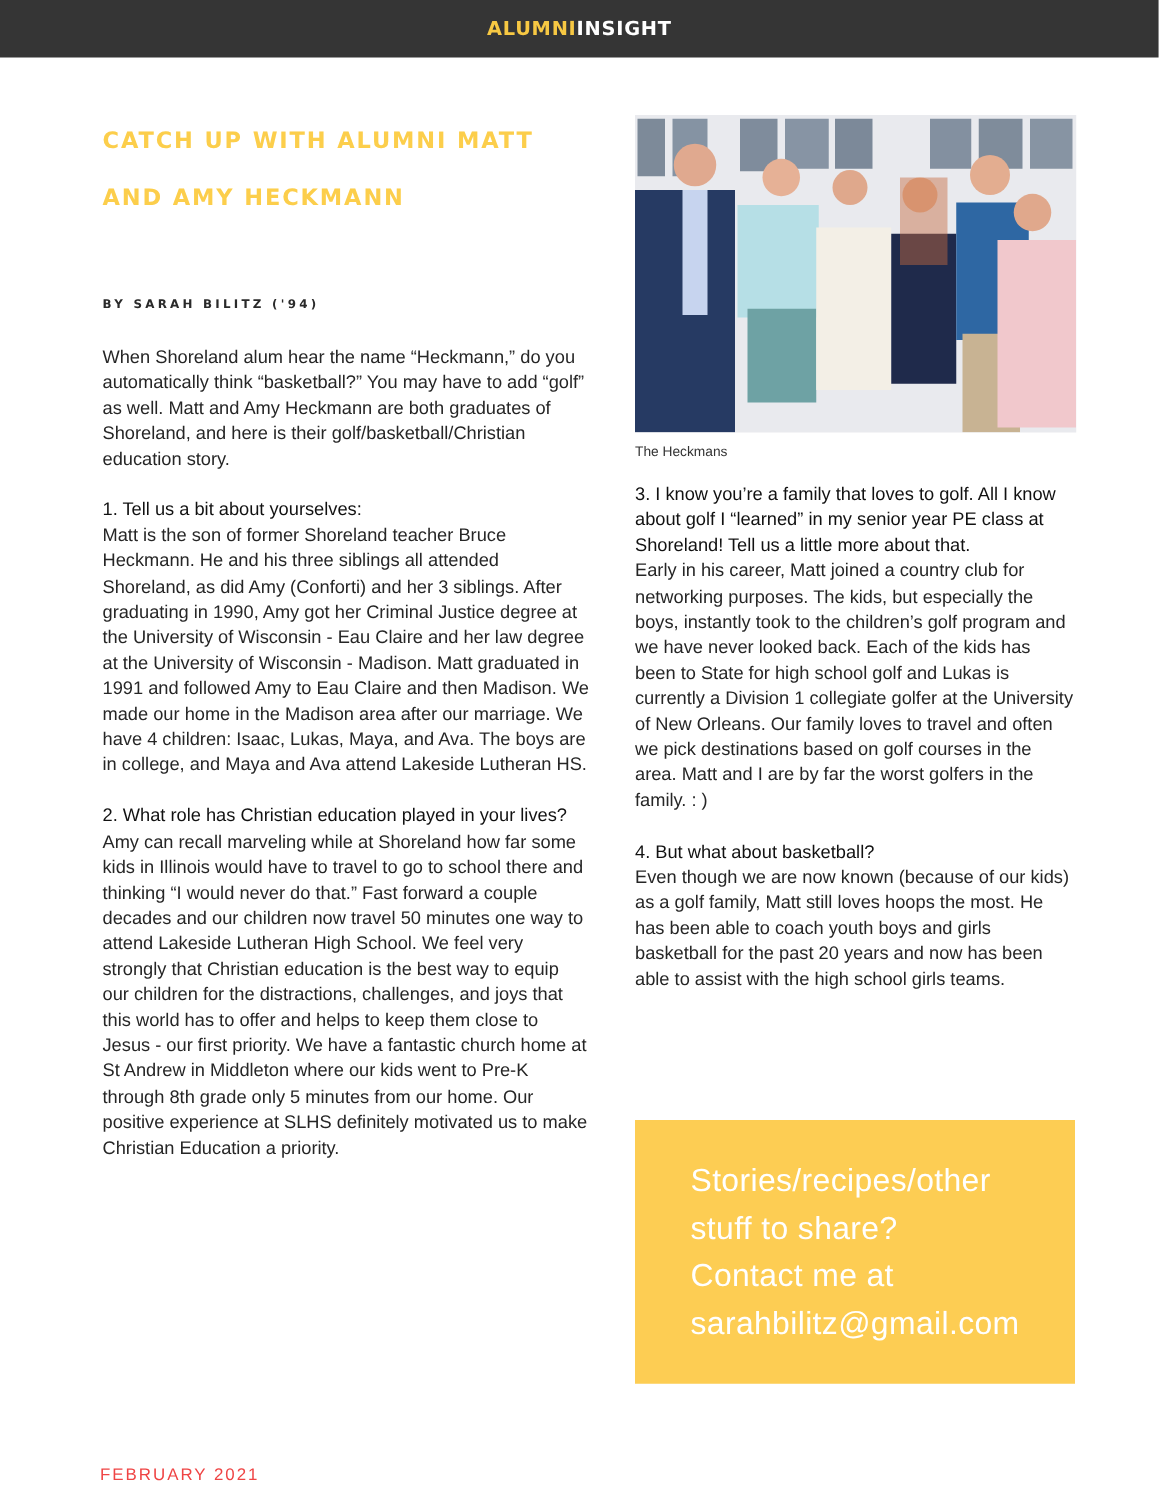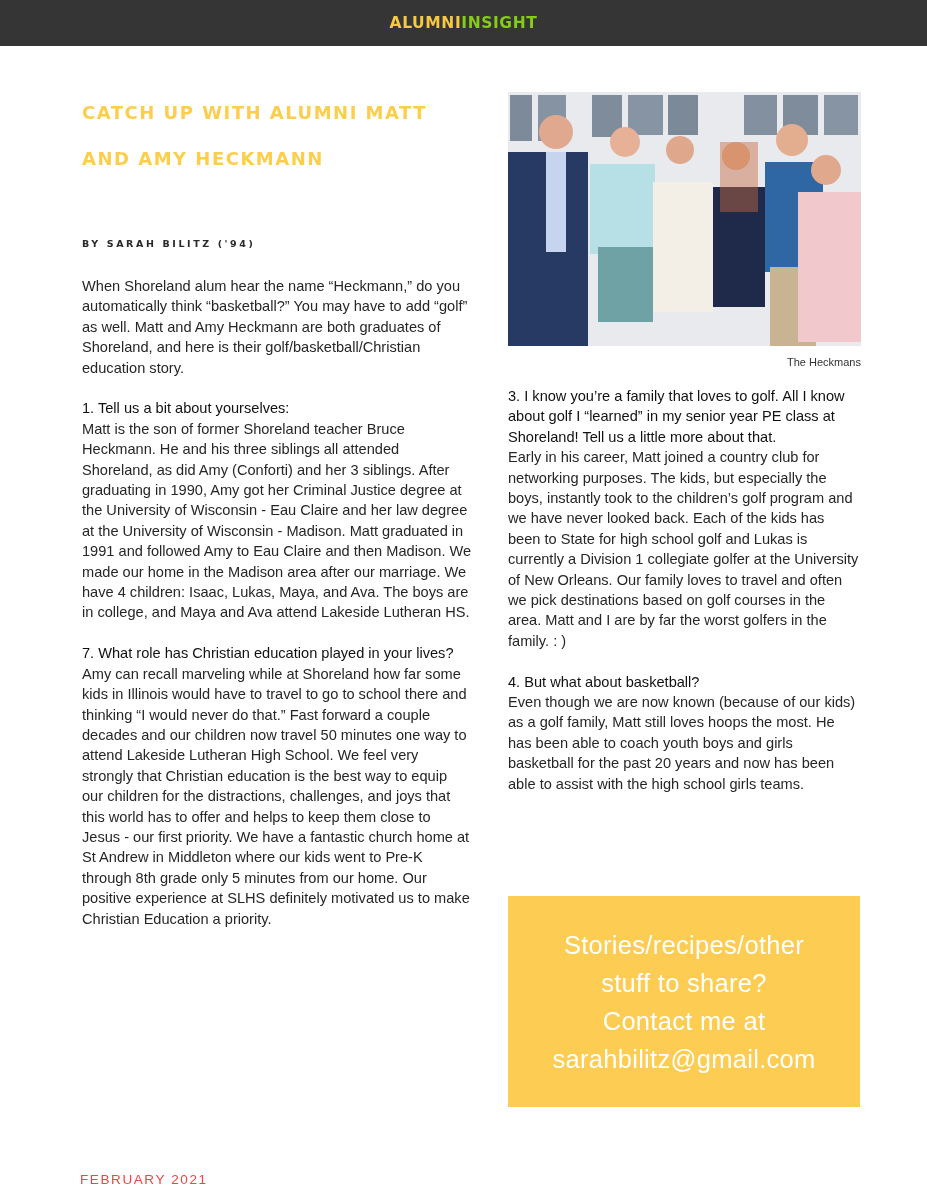--- a/index.html
+++ b/index.html
@@ -8,21 +8,21 @@
     background:#ffffff;
     font-family:"DejaVu Sans", sans-serif;
   }
   .topbar {
     position:absolute; left:0; top:0; width:927px; height:46px;
     background:#353535;
     display:flex; align-items:center; justify-content:center;
   }
   .brand { font-family:"DejaVu Sans", sans-serif; font-weight:bold; font-size:15.5px; letter-spacing:0.6px; }
   .brand .b1 { color:#f7c843; }
-  .brand .b2 { color:#84cc16; }
+  .brand .b2 { color:#ffffff; }
 
   .title {
     position:absolute; left:82px; top:90px; width:400px;
     margin:0; color:#fcce4b;
     font-family:"DejaVu Sans", sans-serif; font-weight:bold;
     font-size:18px; line-height:46px; letter-spacing:1.5px;
   }
   .byline {
     position:absolute; left:82px; top:238px;
     font-family:"DejaVu Sans", sans-serif; font-weight:bold;
@@ -35,27 +35,27 @@
   .q { color:#111111; font-weight:normal; }
   .col-left { position:absolute; left:82px; top:276px; width:390px; }
   .col-right { position:absolute; left:508px; top:386px; width:352px; }
   .gap { height:20.4px; }
 
   .photo {
     position:absolute; left:508px; top:92px; width:353px; height:254px;
     background:#ececef; overflow:hidden;
   }
   .caption {
-    position:absolute; left:508px; top:356px; width:353px; text-align:right;
+    position:absolute; left:508px; top:356px; width:353px; text-align:left;
     font-family:"Liberation Sans", sans-serif; font-size:11px; color:#333;
   }
   .contact {
     position:absolute; left:508px; top:896px; width:352px; height:211px;
     background:#fdcd53;
-    display:flex; align-items:center; justify-content:center; text-align:center;
+    display:flex; align-items:center; justify-content:center; text-align:left;
   }
   .contact-text {
     color:#ffffff; font-family:"Liberation Sans", sans-serif;
     font-size:25.5px; line-height:38px; letter-spacing:0.3px;
   }
   .footer-left, .footer-right {
     position:absolute; top:1172px;
     font-family:"Liberation Sans", sans-serif; font-size:13.5px;
     letter-spacing:1.6px; color:#ef4444;
   }
@@ -73,21 +73,21 @@
 
 <h1 class="title">CATCH UP WITH ALUMNI MATT AND AMY HECKMANN</h1>
 <div class="byline">BY SARAH BILITZ ('94)</div>
 
 <div class="col-left body-text">
   <div>When Shoreland alum hear the name “Heckmann,” do you automatically think “basketball?” You may have to add “golf” as well. Matt and Amy Heckmann are both graduates of Shoreland, and here is their golf/basketball/Christian education story.</div>
   <div class="gap"></div>
   <div class="q">1. Tell us a bit about yourselves:</div>
   <div>Matt is the son of former Shoreland teacher Bruce Heckmann. He and his three siblings all attended Shoreland, as did Amy (Conforti) and her 3 siblings. After graduating in 1990, Amy got her Criminal Justice degree at the University of Wisconsin - Eau Claire and her law degree at the University of Wisconsin - Madison. Matt graduated in 1991 and followed Amy to Eau Claire and then Madison. We made our home in the Madison area after our marriage. We have 4 children: Isaac, Lukas, Maya, and Ava. The boys are in college, and Maya and Ava attend Lakeside Lutheran HS.</div>
   <div class="gap"></div>
-  <div class="q">7. What role has Christian education played in your lives?</div>
+  <div class="q">2. What role has Christian education played in your lives?</div>
   <div>Amy can recall marveling while at Shoreland how far some kids in Illinois would have to travel to go to school there and thinking “I would never do that.” Fast forward a couple decades and our children now travel 50 minutes one way to attend Lakeside Lutheran High School. We feel very strongly that Christian education is the best way to equip our children for the distractions, challenges, and joys that this world has to offer and helps to keep them close to Jesus - our first priority. We have a fantastic church home at St Andrew in Middleton where our kids went to Pre-K through 8th grade only 5 minutes from our home. Our positive experience at SLHS definitely motivated us to make Christian Education a priority.</div>
 </div>
 
 <div class="photo">
   <svg width="353" height="254" viewBox="0 0 353 254">
     <rect width="353" height="254" fill="#e9eaee"></rect>
 
     <rect x="2" y="3" width="22" height="46" fill="#7d8a99"></rect>
     <rect x="30" y="3" width="28" height="46" fill="#8593a3"></rect>
     <rect x="84" y="3" width="30" height="42" fill="#7f8c9c"></rect>

